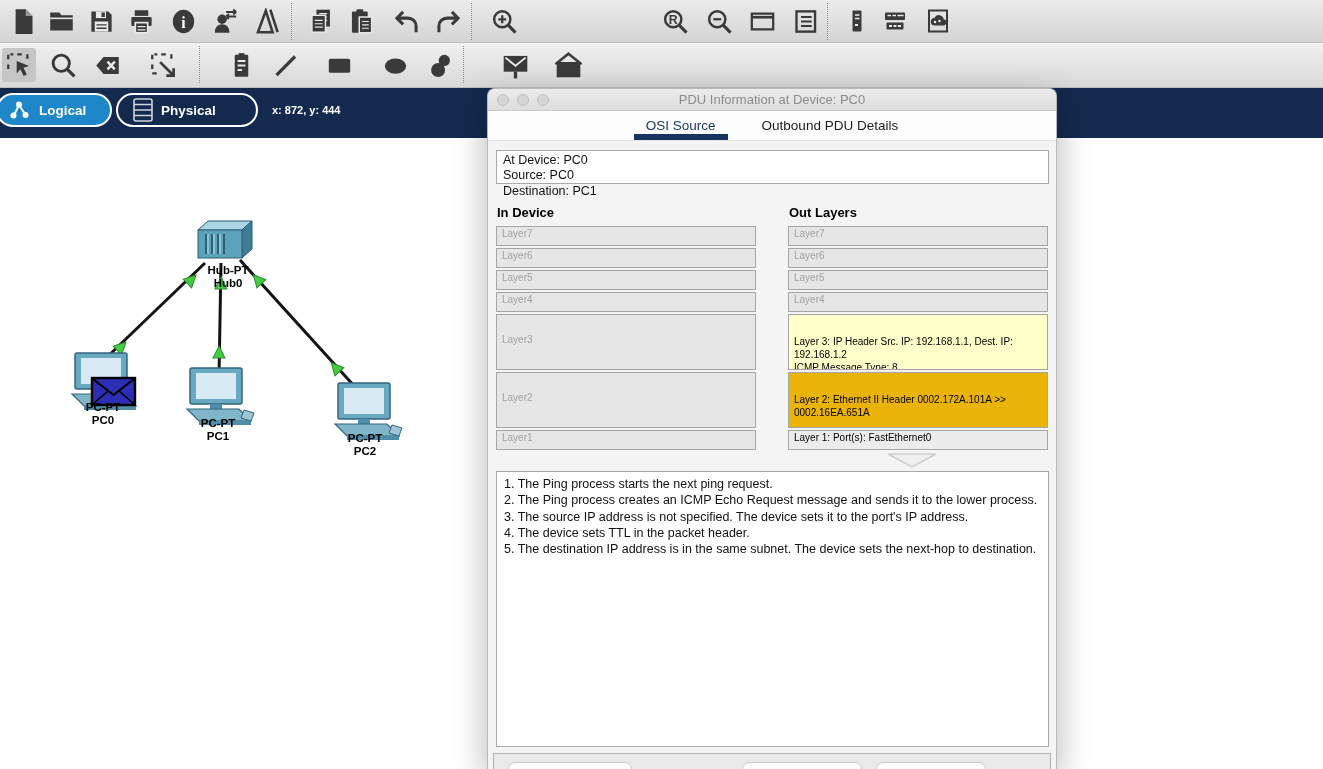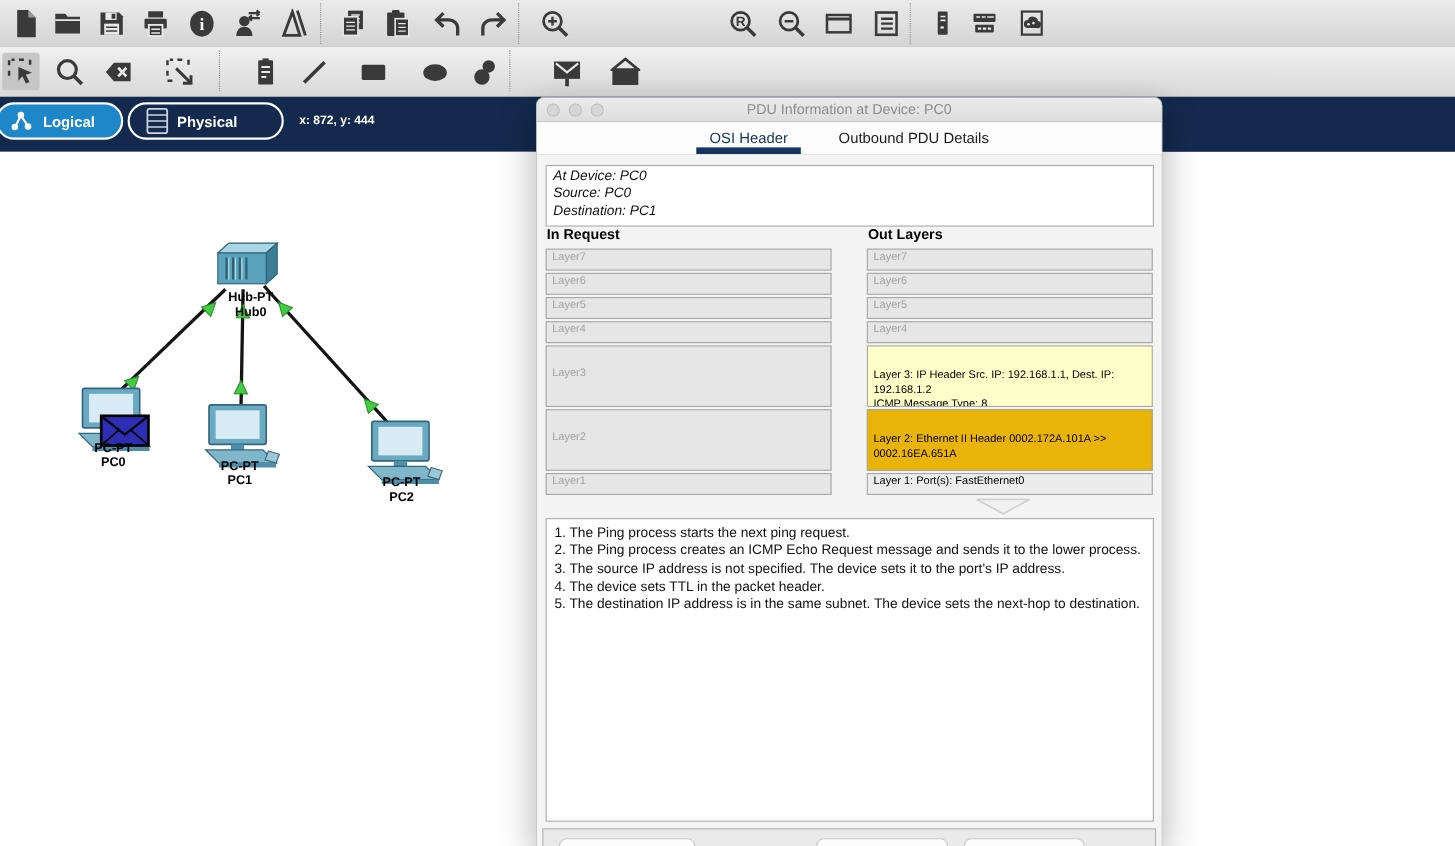--- a/index.html
+++ b/index.html
@@ -38,22 +38,22 @@
   .traffic { position:absolute; left:9px; top:5px; display:flex; gap:8px; }
   .light { width:12px; height:12px; border-radius:50%; background:#d6d6d6; border:1px solid #bfbfbf; }
   .d-title { text-align:center; line-height:21px; font-size:13px; color:#8c8c8c; }
   .d-tabs { height:30px; background:#fdfdfd; border-bottom:1px solid #e4e4e4; display:flex; justify-content:center;
             align-items:stretch; gap:38px; font-size:13.5px; }
   .d-tab { display:flex; align-items:center; position:relative; color:#1c1c1c; padding:0 4px; cursor:default; }
   .d-tab.active { color:#16335f; }
   .d-tab.active::after { content:""; position:absolute; left:-8px; right:-8px; bottom:0; height:6px; background:#17345e; }
   .d-body { position:absolute; top:52px; left:0; right:0; bottom:0; background:#f4f4f4; }
   .box { position:absolute; background:#fff; border:1px solid #a9a9a9; }
-  .info-box { left:8px; top:9px; width:553px; height:56px; font-size:12.5px; line-height:1.22; padding:2px 6px;
-              white-space:pre-line; color:#111;font-style:italic; }
+  .info-box { left:8px; top:9px; width:553px; height:34px; font-size:12.5px; line-height:1.22; padding:2px 6px;
+              white-space:pre-line; color:#111; }
   .col-hdr { position:absolute; top:64px; font-size:13px; font-weight:bold; color:#000; }
   .layer-col { position:absolute; top:85px; width:260px; }
   .cell { border:1px solid #a6a6a6; margin-bottom:2px; font-size:10px; padding:0 5px; line-height:1.32;
           overflow:hidden; white-space:pre-wrap; overflow-wrap:anywhere; }
   .cell.h-s { height:20px; }
   .cell.h-l { height:56px; padding-top:20px; }
   .cell.gray { background:#e6e6e6; color:#a2a2a2; }
   .cell.yellow { background:#ffffc9; color:#000; }
   .cell.white { background:#eab308; color:#000; }
   .cell.white2 { background:#ececec; color:#000; }
@@ -372,33 +372,33 @@
       <div class="traffic">
         <span class="light"></span>
         <span class="light"></span>
         <span class="light"></span>
       </div>
       <div class="d-title">PDU Information at Device: PC0</div>
     </div>
 
     <div class="d-tabs">
       <div class="d-tab active">
-        <span>OSI Header</span>
+        <span>OSI Source</span>
       </div>
       <div class="d-tab">
         <span>Outbound PDU Details</span>
       </div>
     </div>
 
     <div class="d-body">
       <div class="box info-box">At Device: PC0
 Source: PC0
 Destination: PC1</div>
 
-      <div class="col-hdr" style="left:9px">In Request</div>
+      <div class="col-hdr" style="left:9px">In Device</div>
       <div class="col-hdr" style="left:301px">Out Layers</div>
 
       <div class="layer-col" style="left:8px">
         <div class="cell gray h-s">Layer7</div>
         <div class="cell gray h-s">Layer6</div>
         <div class="cell gray h-s">Layer5</div>
         <div class="cell gray h-s">Layer4</div>
         <div class="cell gray h-l" style="padding-top:18px">Layer3</div>
         <div class="cell gray h-l" style="padding-top:18px">Layer2</div>
         <div class="cell gray h-s">Layer1</div>

